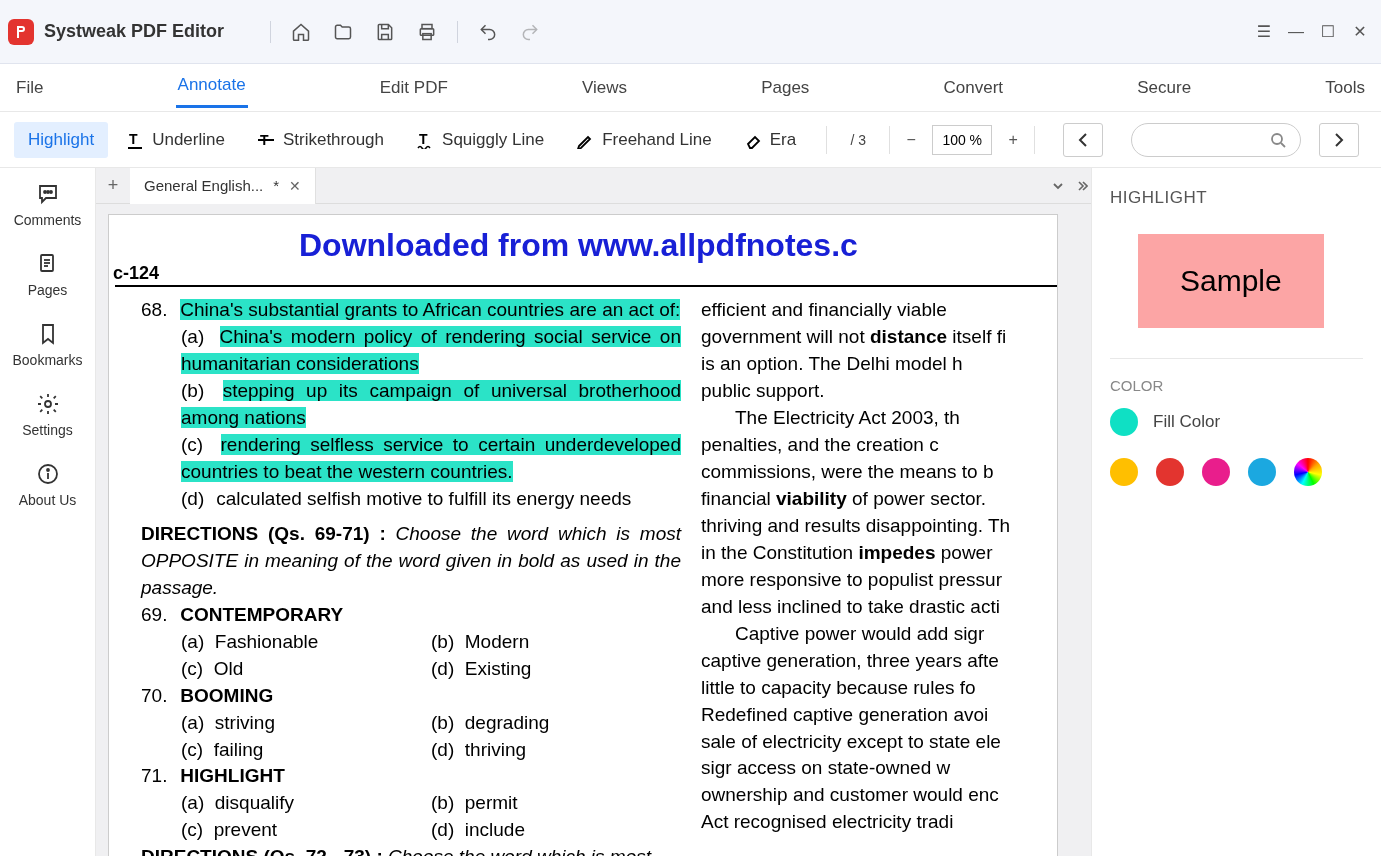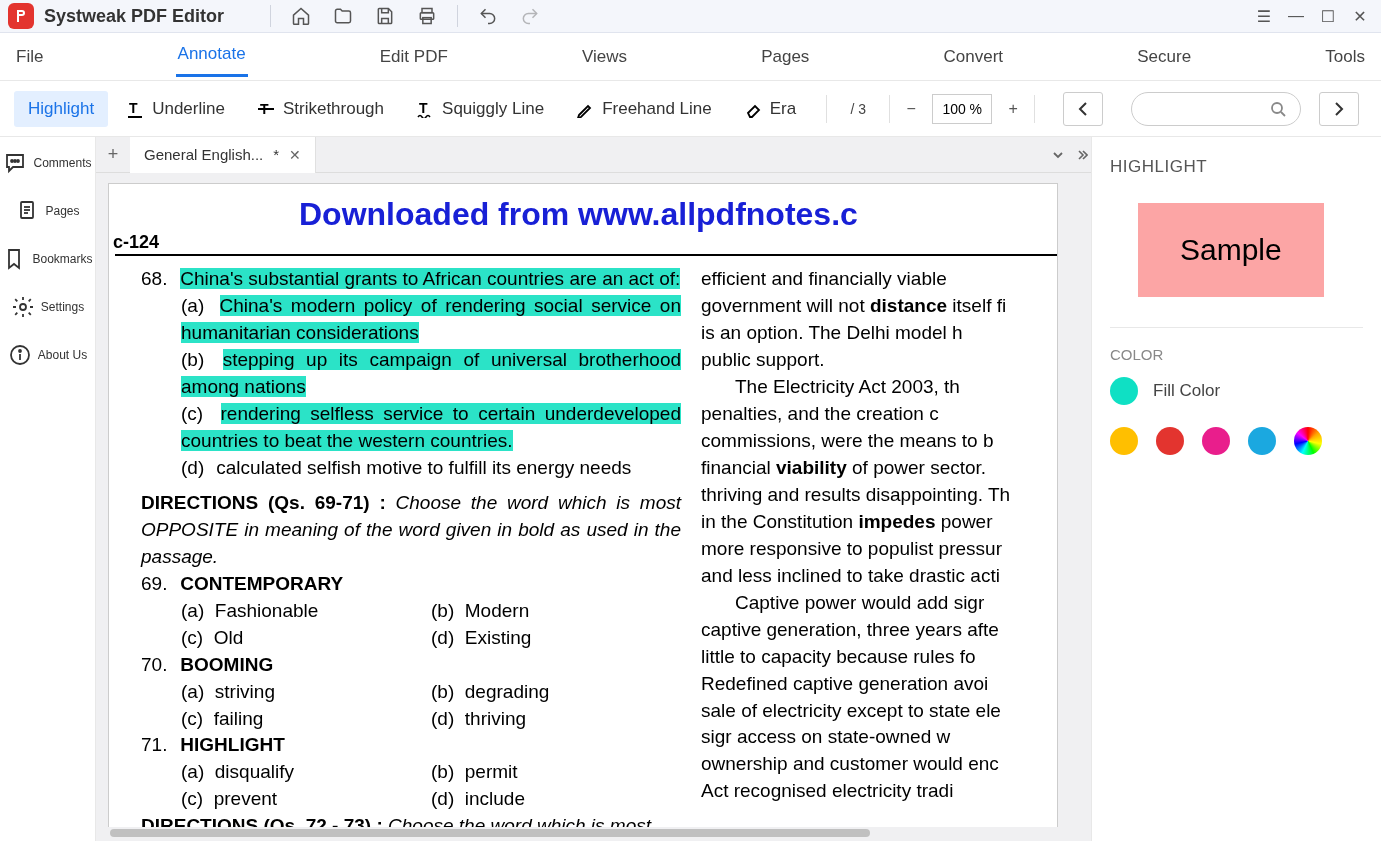--- a/index.html
+++ b/index.html
@@ -1,19 +1,19 @@
 <!DOCTYPE html>
 <html><head>
   <meta charset="utf-8">
   <style>
     * { box-sizing: border-box; margin: 0; padding: 0; font-family: "Segoe UI", Arial, sans-serif; }
     body { width: 1381px; height: 856px; overflow: hidden; background: #fff; }
 
     
-    .titlebar { height: 33px; background: #f4f6fb; display: flex; align-items: center; padding: 0 8px; border-bottom: 1px solid #e0e4ee; }
+    .titlebar { height: 64px; background: #f4f6fb; display: flex; align-items: center; padding: 0 8px; border-bottom: 1px solid #e0e4ee; }
     .app-icon { width: 26px; height: 26px; background: #e3342f; border-radius: 6px; margin-right: 10px; display:flex; align-items:center; justify-content:center; color:#fff; font-weight:bold; font-size:14px;}
     .app-title { font-size: 18px; font-weight: 600; color: #333; }
     .tb-icons { display: flex; gap: 6px; margin-left: 40px; align-items: center;}
     .tb-icon { width: 36px; height: 36px; display: flex; align-items: center; justify-content: center; color: #555; cursor: pointer; }
     .tb-sep { width: 1px; height: 22px; background: #d0d4de; margin: 0 6px; }
     .window-controls { margin-left: auto; display: flex; gap: 6px; align-items:center; color:#555;}
     .wc { width: 26px; height: 36px; display:flex; align-items:center; justify-content:center; cursor:pointer; font-size:16px;}
 
     
     .menubar { height: 48px; display: flex; align-items: center; padding: 0 14px; gap: 26px; border-bottom: 1px solid #e8e8e8; background:#fff;justify-content:space-between;}
@@ -32,21 +32,21 @@
     .zoom-box { width:60px; height:30px; border:1px solid #ccc; display:flex; align-items:center; justify-content:center; font-size:14px; margin:0 4px;}
     .nav-arrow { width:40px; height:34px; border:1px solid #ccc; border-radius:3px; display:flex; align-items:center; justify-content:center; cursor:pointer; margin-left:20px;}
     .search-box { width:170px; height:34px; border:1px solid #ccc; border-radius:17px; display:flex; align-items:center; justify-content:flex-end; padding:0 14px; margin-left:24px; color:#888;}
     .nav-arrow.right { margin-left: 14px; }
 
     
     .main { display: flex; height: 704px; }
 
     
     .left-sidebar { width: 96px; background:#fff; border-right: 1px solid #e8e8e8; padding-top: 14px; display:flex; flex-direction:column; align-items:center; gap: 24px;}
-    .ls-item { display:flex; align-items:center; gap:6px; cursor:pointer; color:#333; font-size:12px;}
+    .ls-item { display:flex; flex-direction:column; align-items:center; gap:6px; cursor:pointer; color:#333; font-size:14px;}
     .ls-icon { width:24px; height:24px; display:flex; align-items:center; justify-content:center;}
 
     
     .doc-area { flex:1; display:flex; flex-direction:column; background:#f0f0f2; position:relative;}
     .splitter { position:absolute; left:0; top:360px; width:16px; height:24px; color:#999; cursor:pointer;}
     .doc-tabs { height:36px; background:#f0f0f2; display:flex; align-items:center; border-bottom:1px solid #ddd;}
     .tab-add { width:34px; height:36px; display:flex; align-items:center; justify-content:center; color:#666; cursor:pointer; font-size:18px;}
     .doc-tab { height:36px; background:#fff; display:flex; align-items:center; padding:0 14px; gap:10px; font-size:15px; color:#333; border-right:1px solid #e0e0e0;}
     .tab-close { color:#666; cursor:pointer; font-size:14px;}
     .tab-collapse { margin-left:auto; width:30px; height:36px; display:flex; align-items:center; justify-content:center; cursor:pointer; color:#666;}

